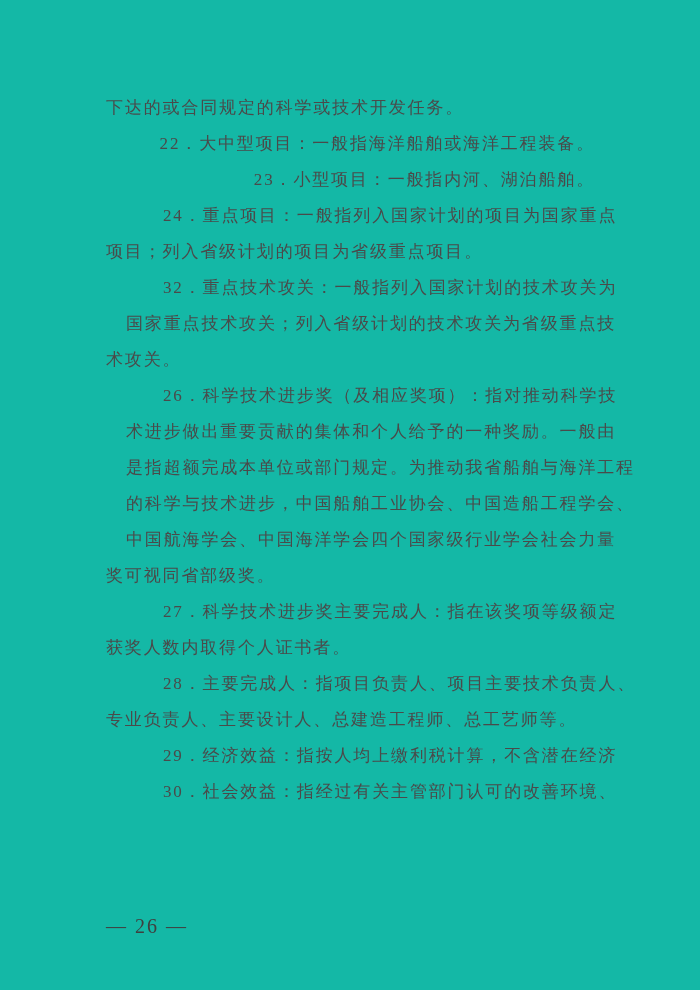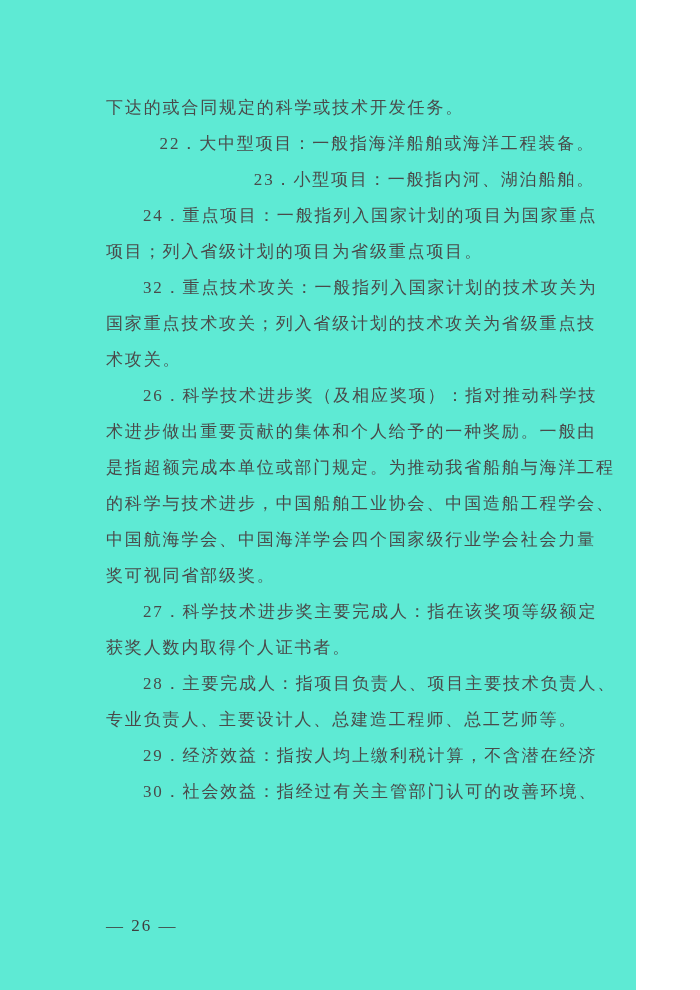--- a/index.html
+++ b/index.html
@@ -2,23 +2,23 @@
 <html><head>
 <meta charset="utf-8">
 <style>
   html, body {
     margin: 0;
     padding: 0;
     background: #ffffff;
   }
   .page {
     position: relative;
-    width: 636px;
+    width: 700px;
     height: 990px;
-    background: #5eead4;
+    background: #14b8a6;
     overflow: hidden;
     font-family: "Liberation Serif", "DejaVu Serif", serif;
     color: #4a4a4a;
   }
   .content {
     position: absolute;
     left: 106px;
     top: 90px;
     width: 489px;
     font-size: 17px;
@@ -29,26 +29,27 @@
     height: 36px;
     white-space: nowrap;
   }
   .indent {
     text-indent: 37px;
     text-align: right;
   }
   .fill {
     text-align: justify;
     text-align-last: justify;
+    margin-left: 20px;
   }
   .footer {
     position: absolute;
     left: 106px;
     top: 916px;
-    font-size: 17px;
+    font-size: 20px;
     line-height: 20px;
     letter-spacing: 2px;
     color: #3f3f3f;
     white-space: nowrap;
   }
 </style>
 </head>
 <body>
 
 <div class="page">

